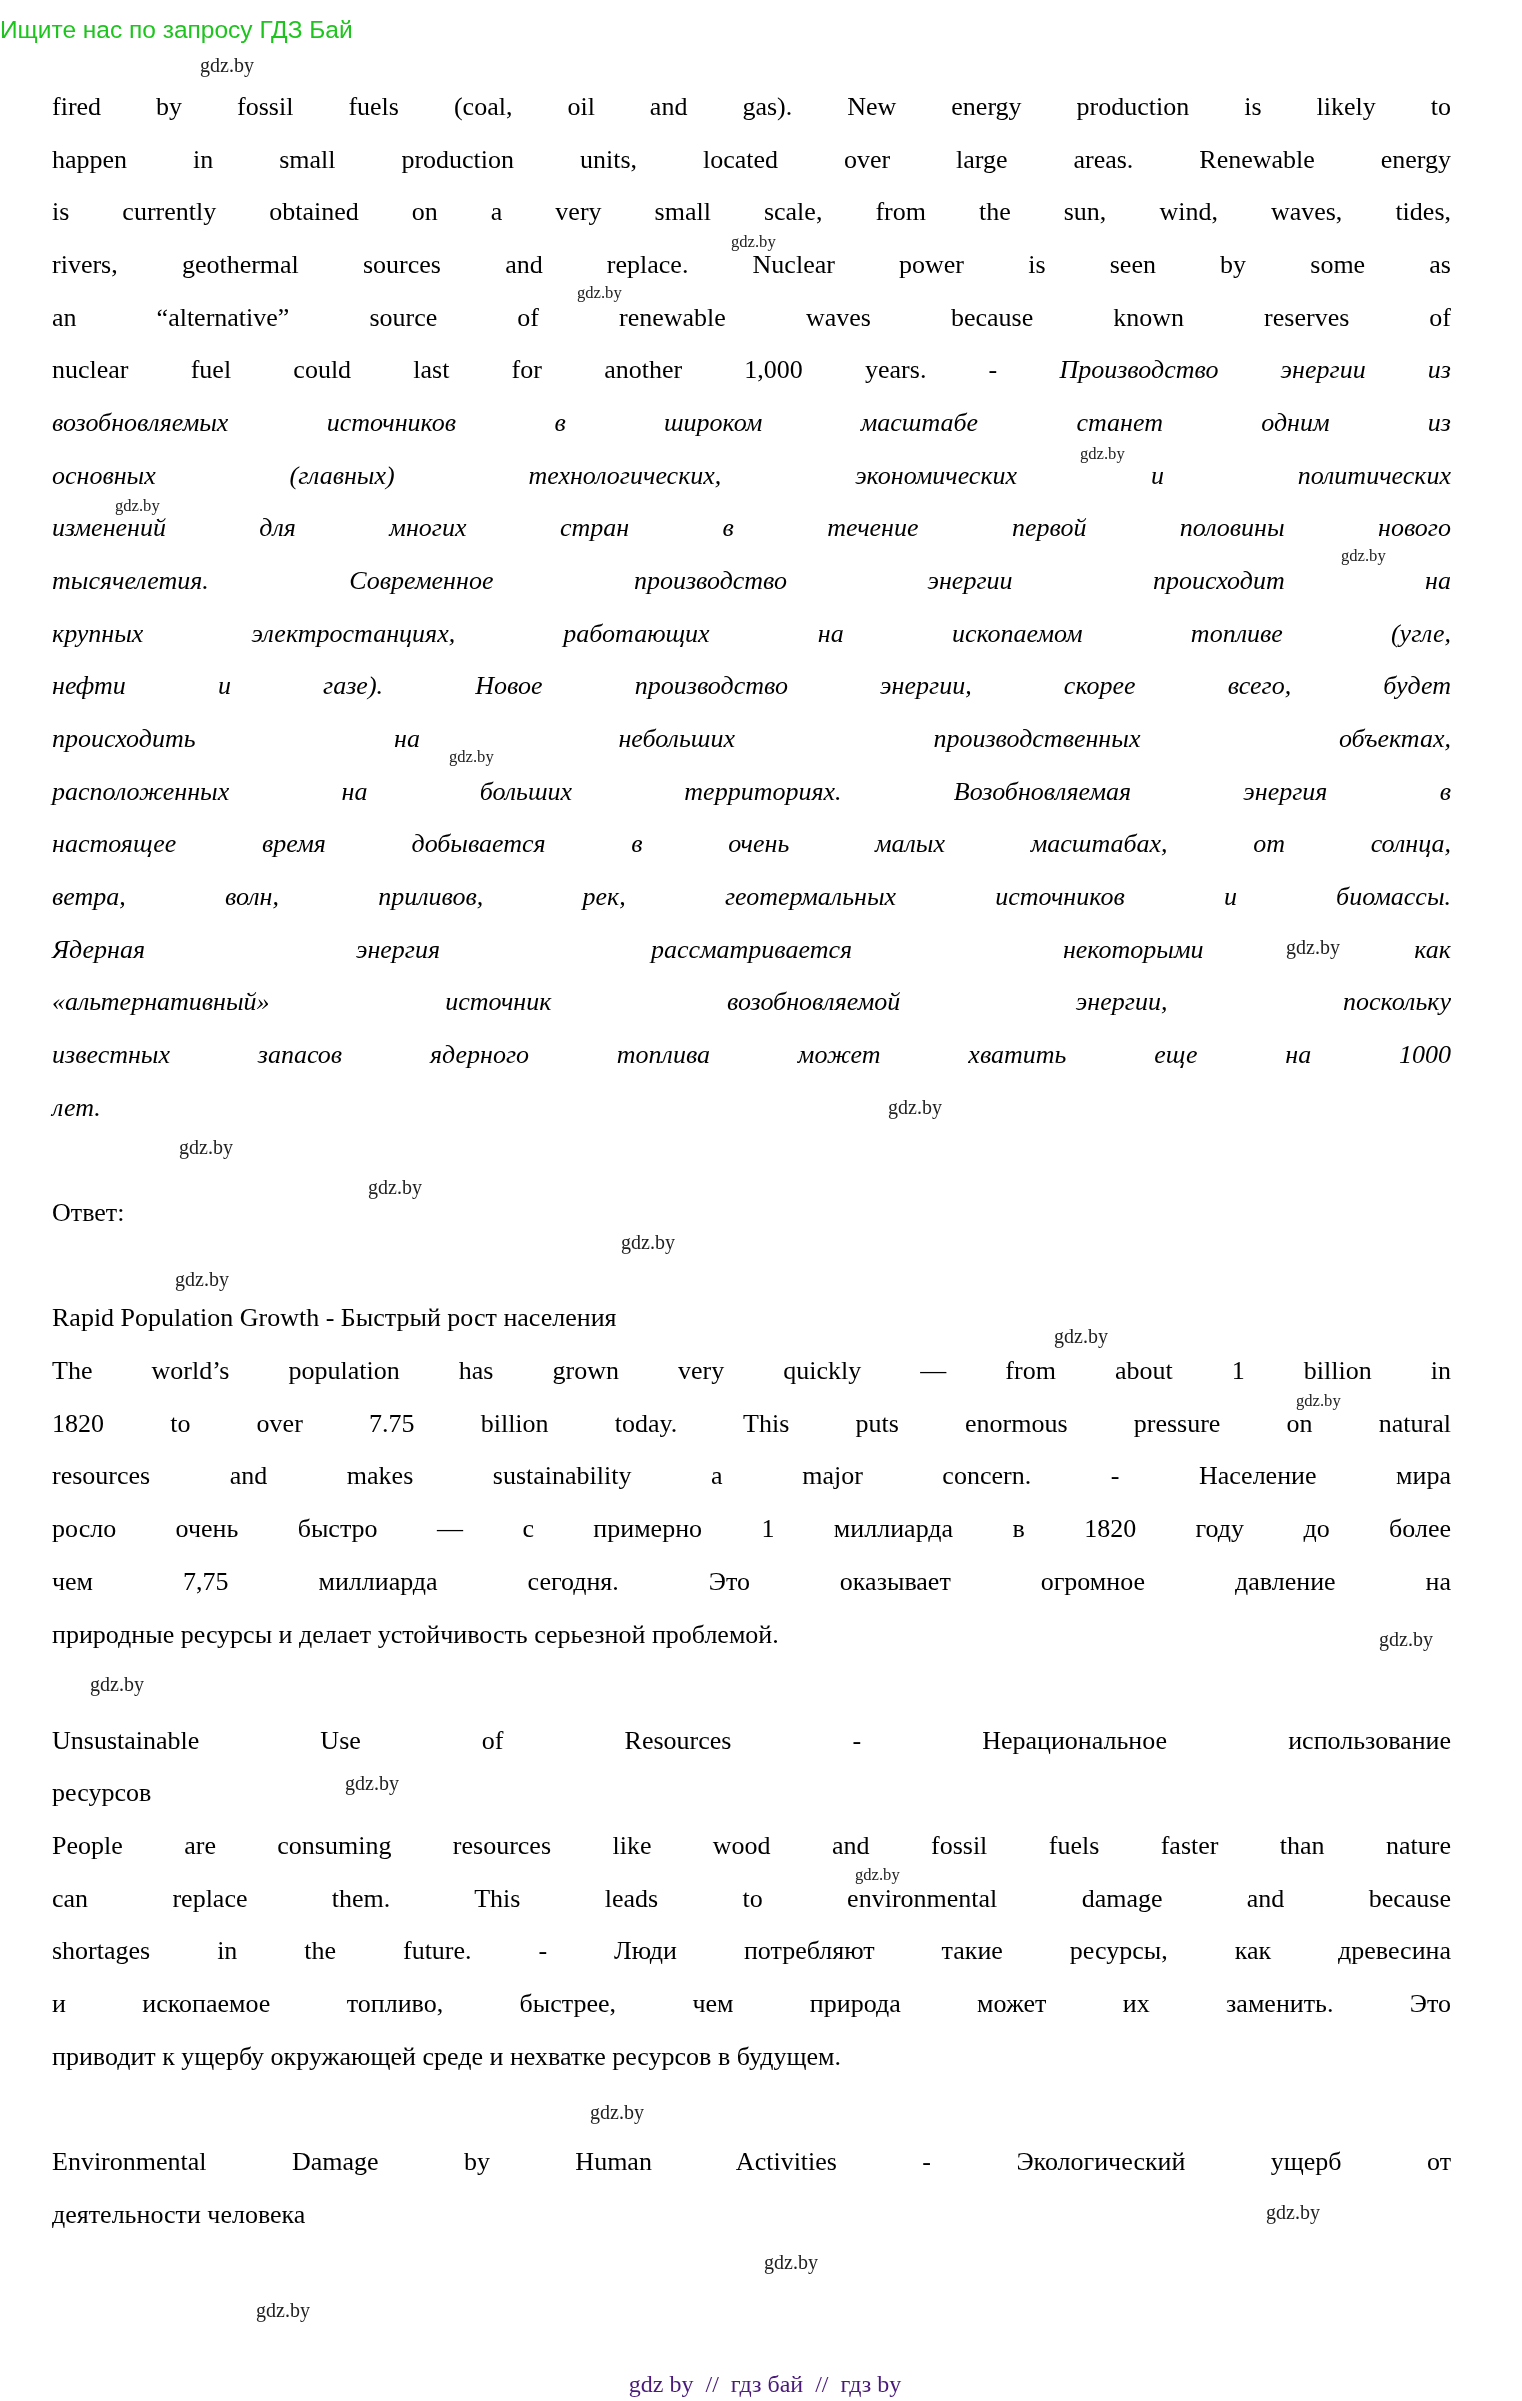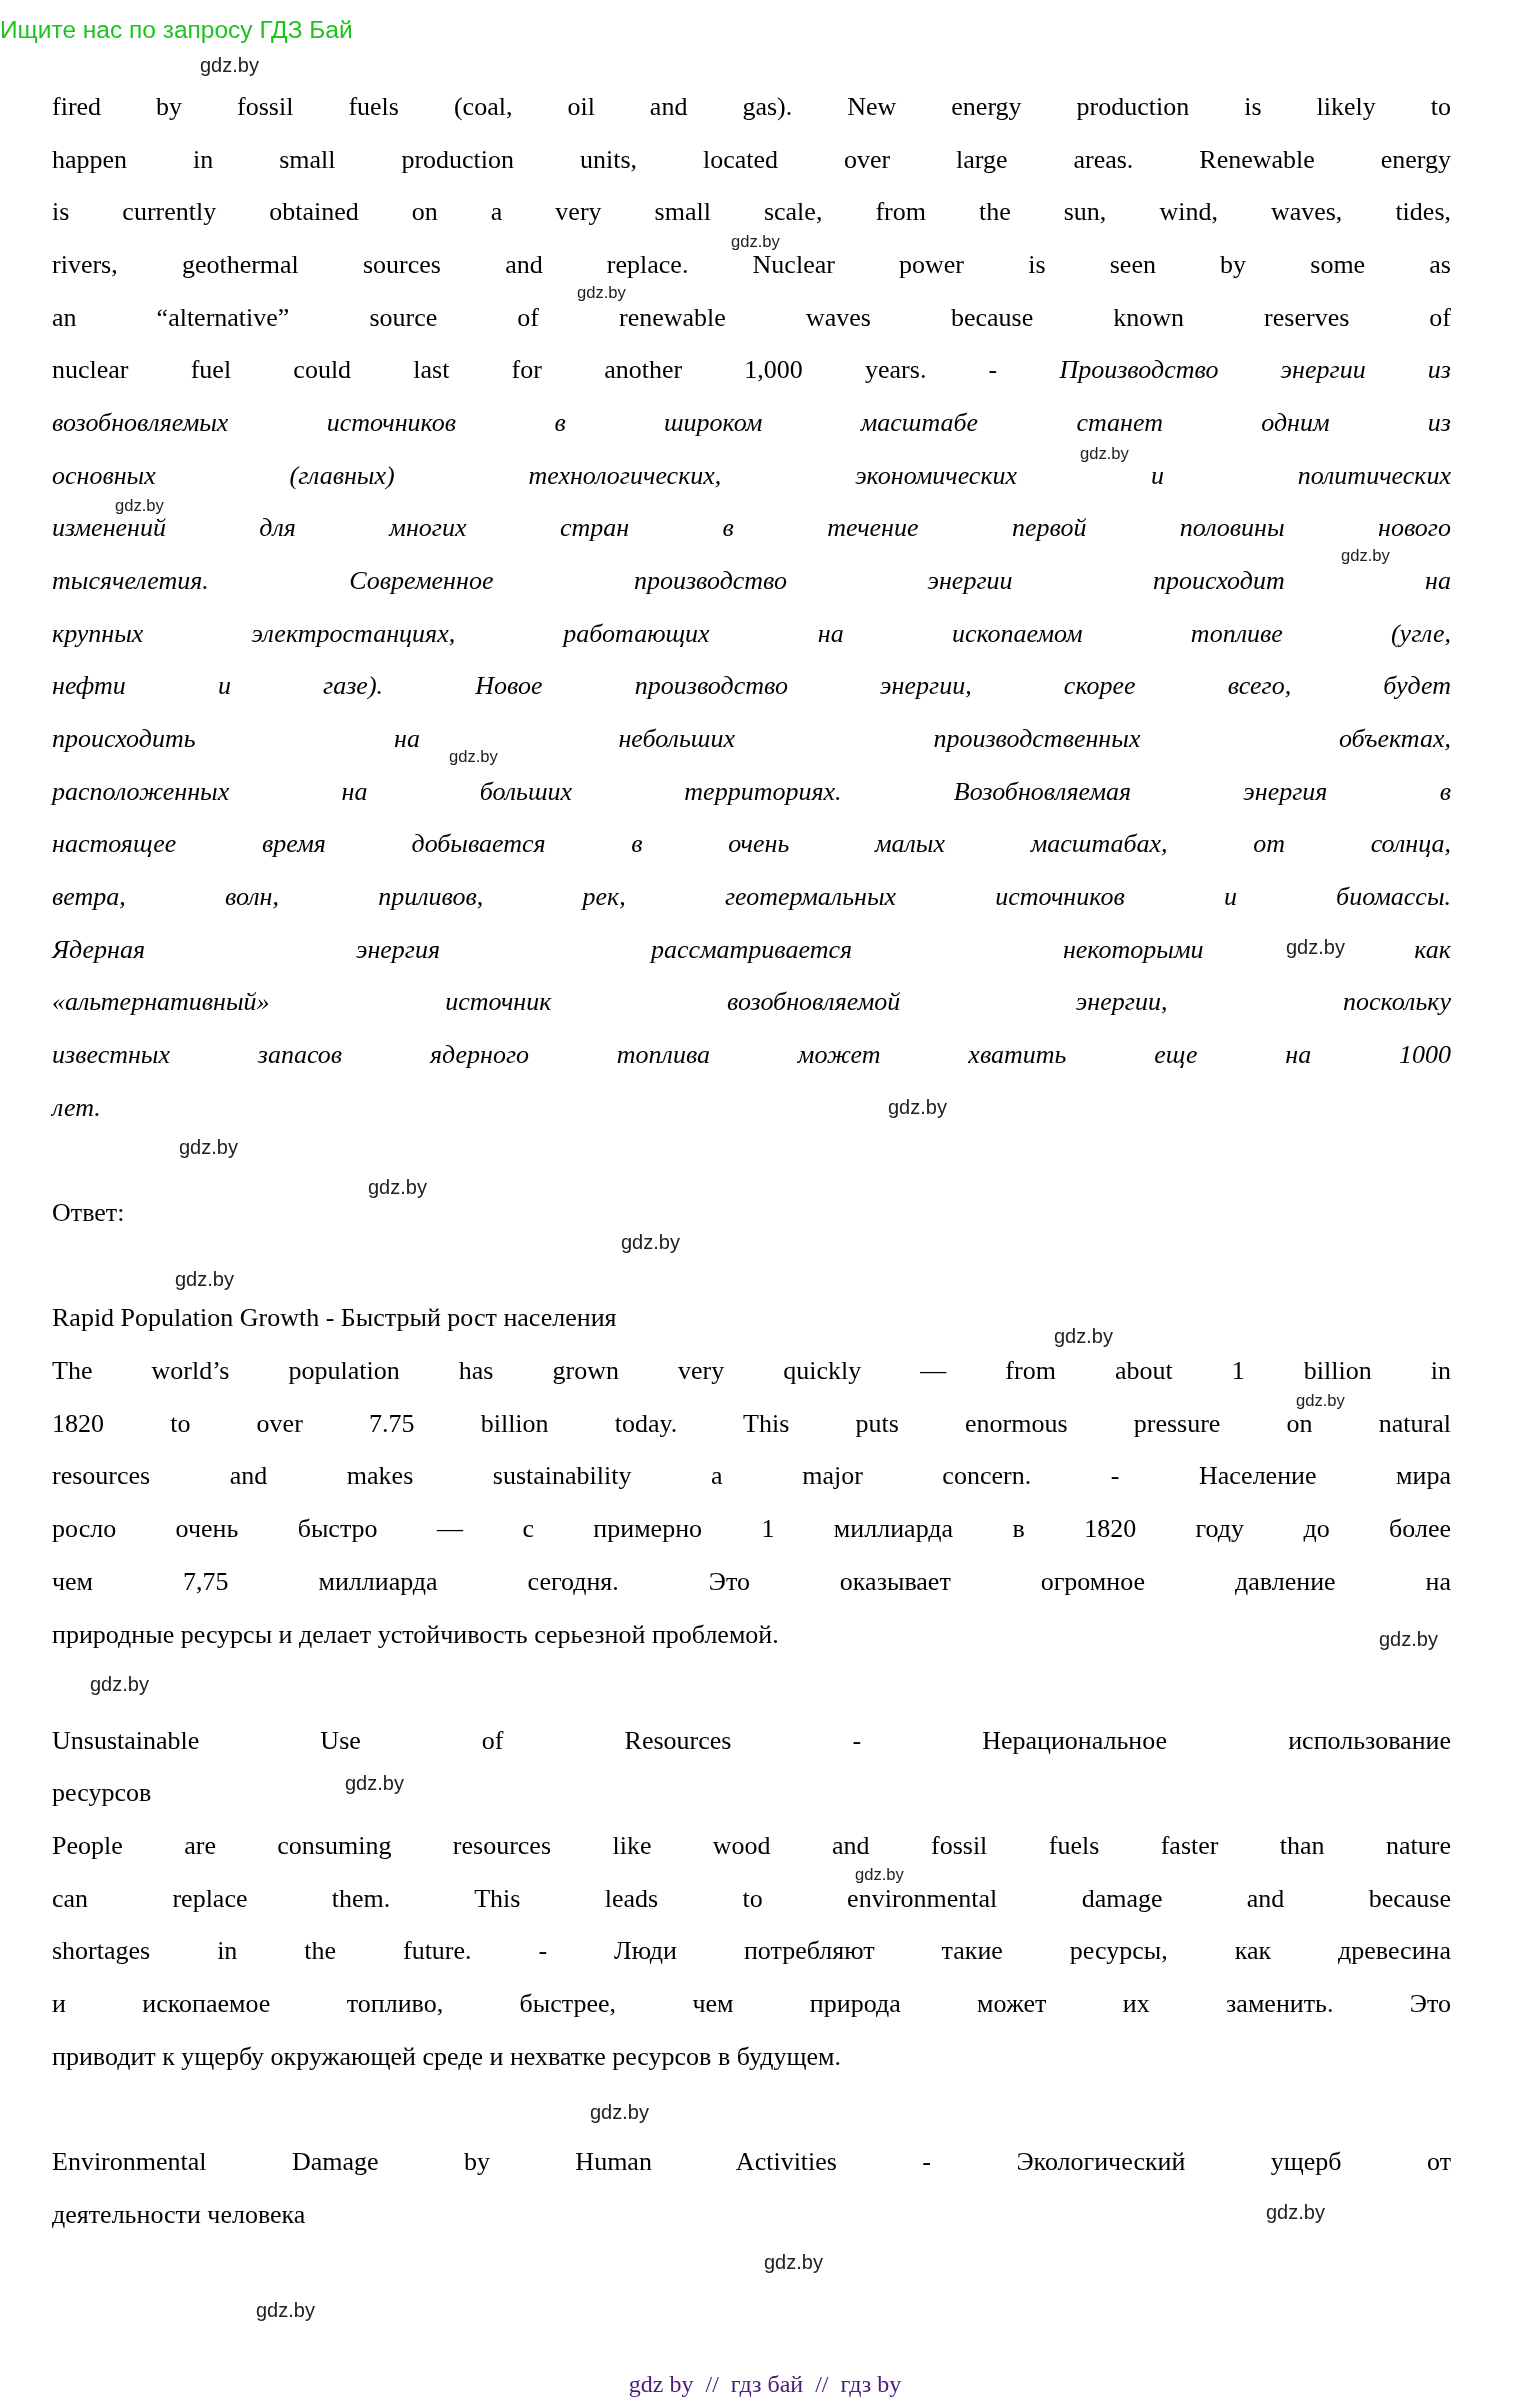--- a/index.html
+++ b/index.html
@@ -17,21 +17,21 @@
   }
   .line {
     position: absolute; left: 52px; width: 1399px; height: 52px;
     font-family: "Liberation Serif", serif; font-size: 26px; line-height: 52px;
     color: #000; text-align: justify; text-align-last: justify; white-space: nowrap;
     white-space: normal;
   }
   .line.last { text-align-last: left; }
   .line.it { font-style: italic; }
   .wm {
-    position: absolute; font-family: Liberation Sans, sans-serif;
+    position: absolute; font-family: Liberation Serif, serif;
     font-size: 20px; line-height: 22px; color: #222; white-space: nowrap;
   }
   .wm.sm { font-size: 16.6px; line-height: 19px; }
 </style>
 </head>
 <body>
 
 <div class="header">Ищите нас по запросу ГДЗ Бай</div>
 
 <div class="line" style="top:81px">fired by fossil fuels (coal, oil and gas). New energy production is likely to</div>

